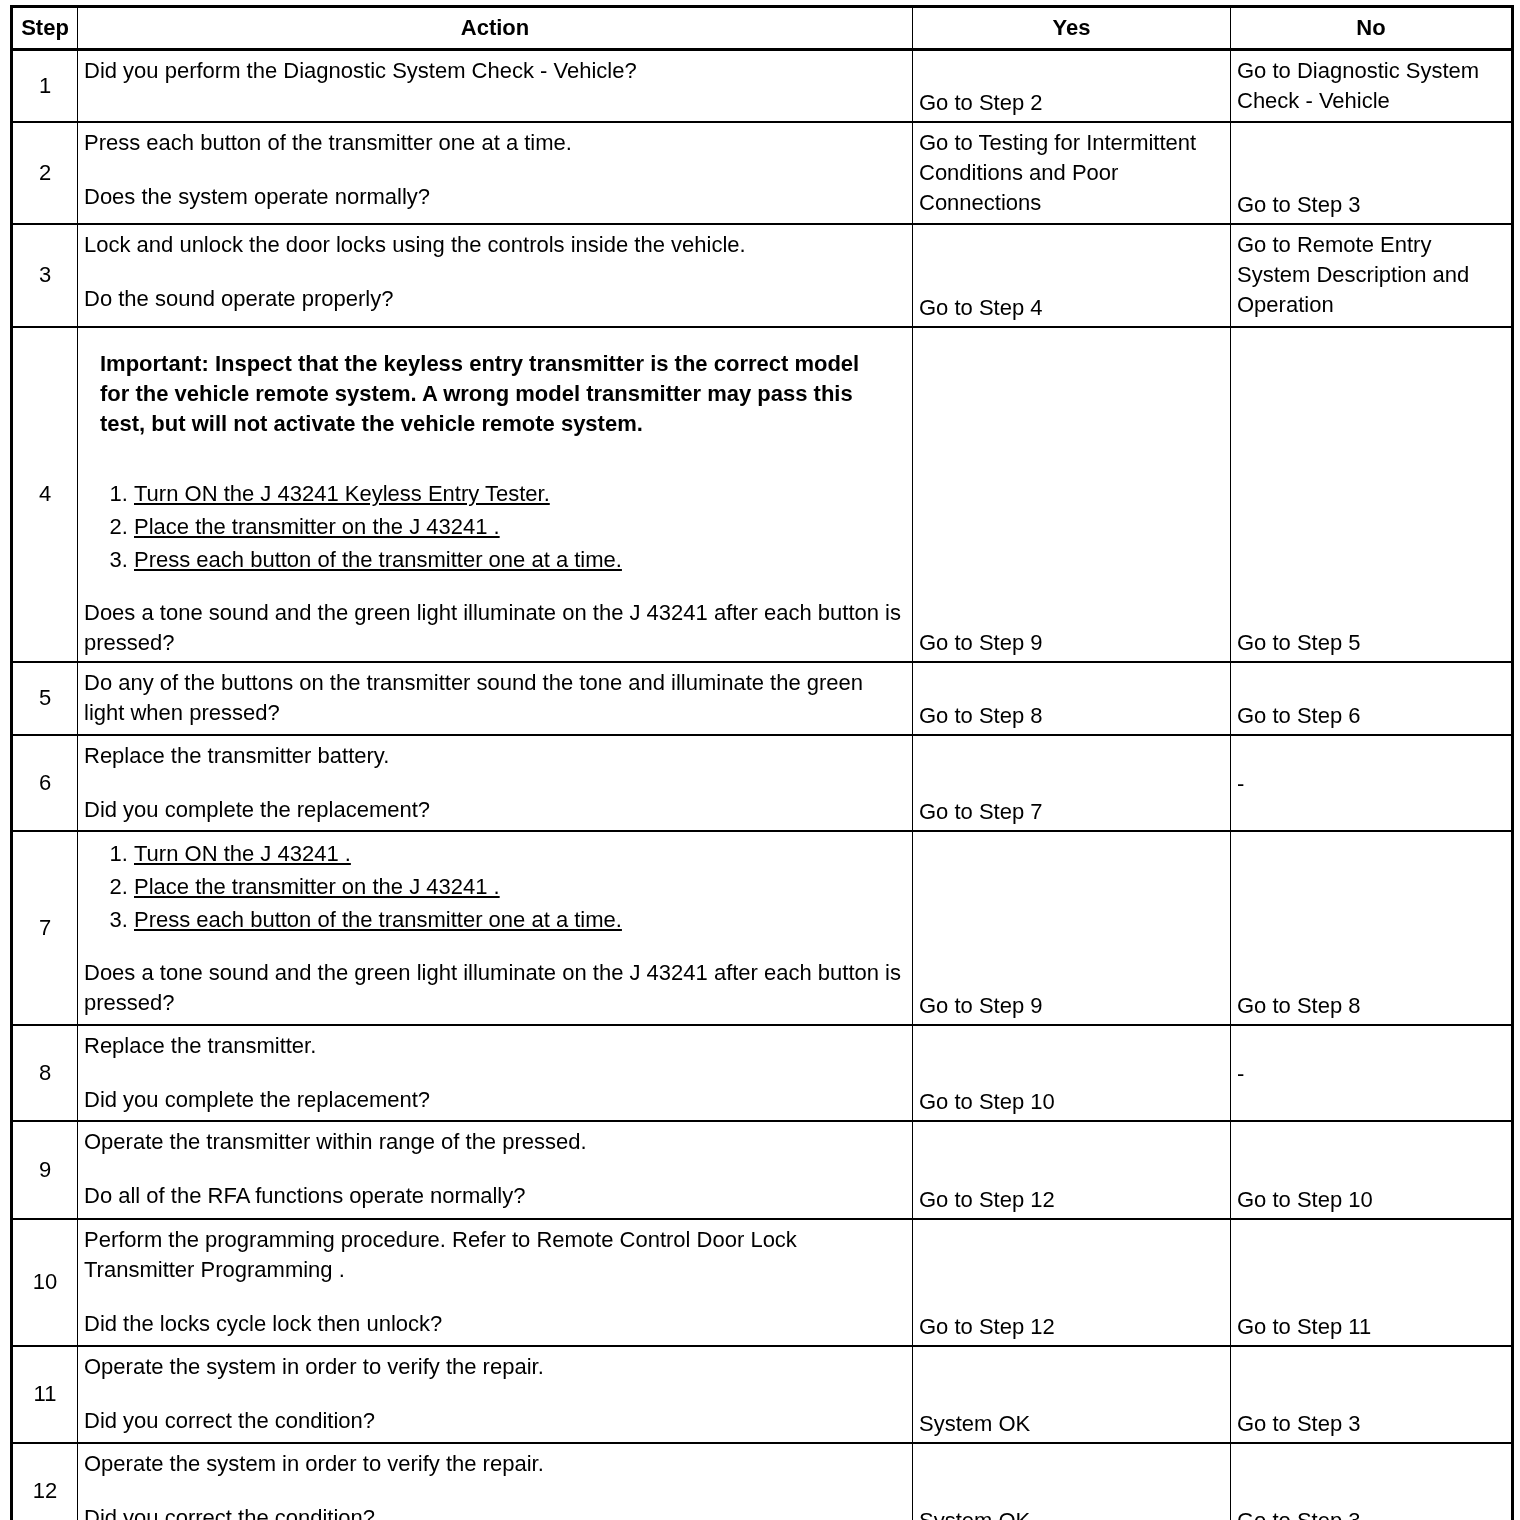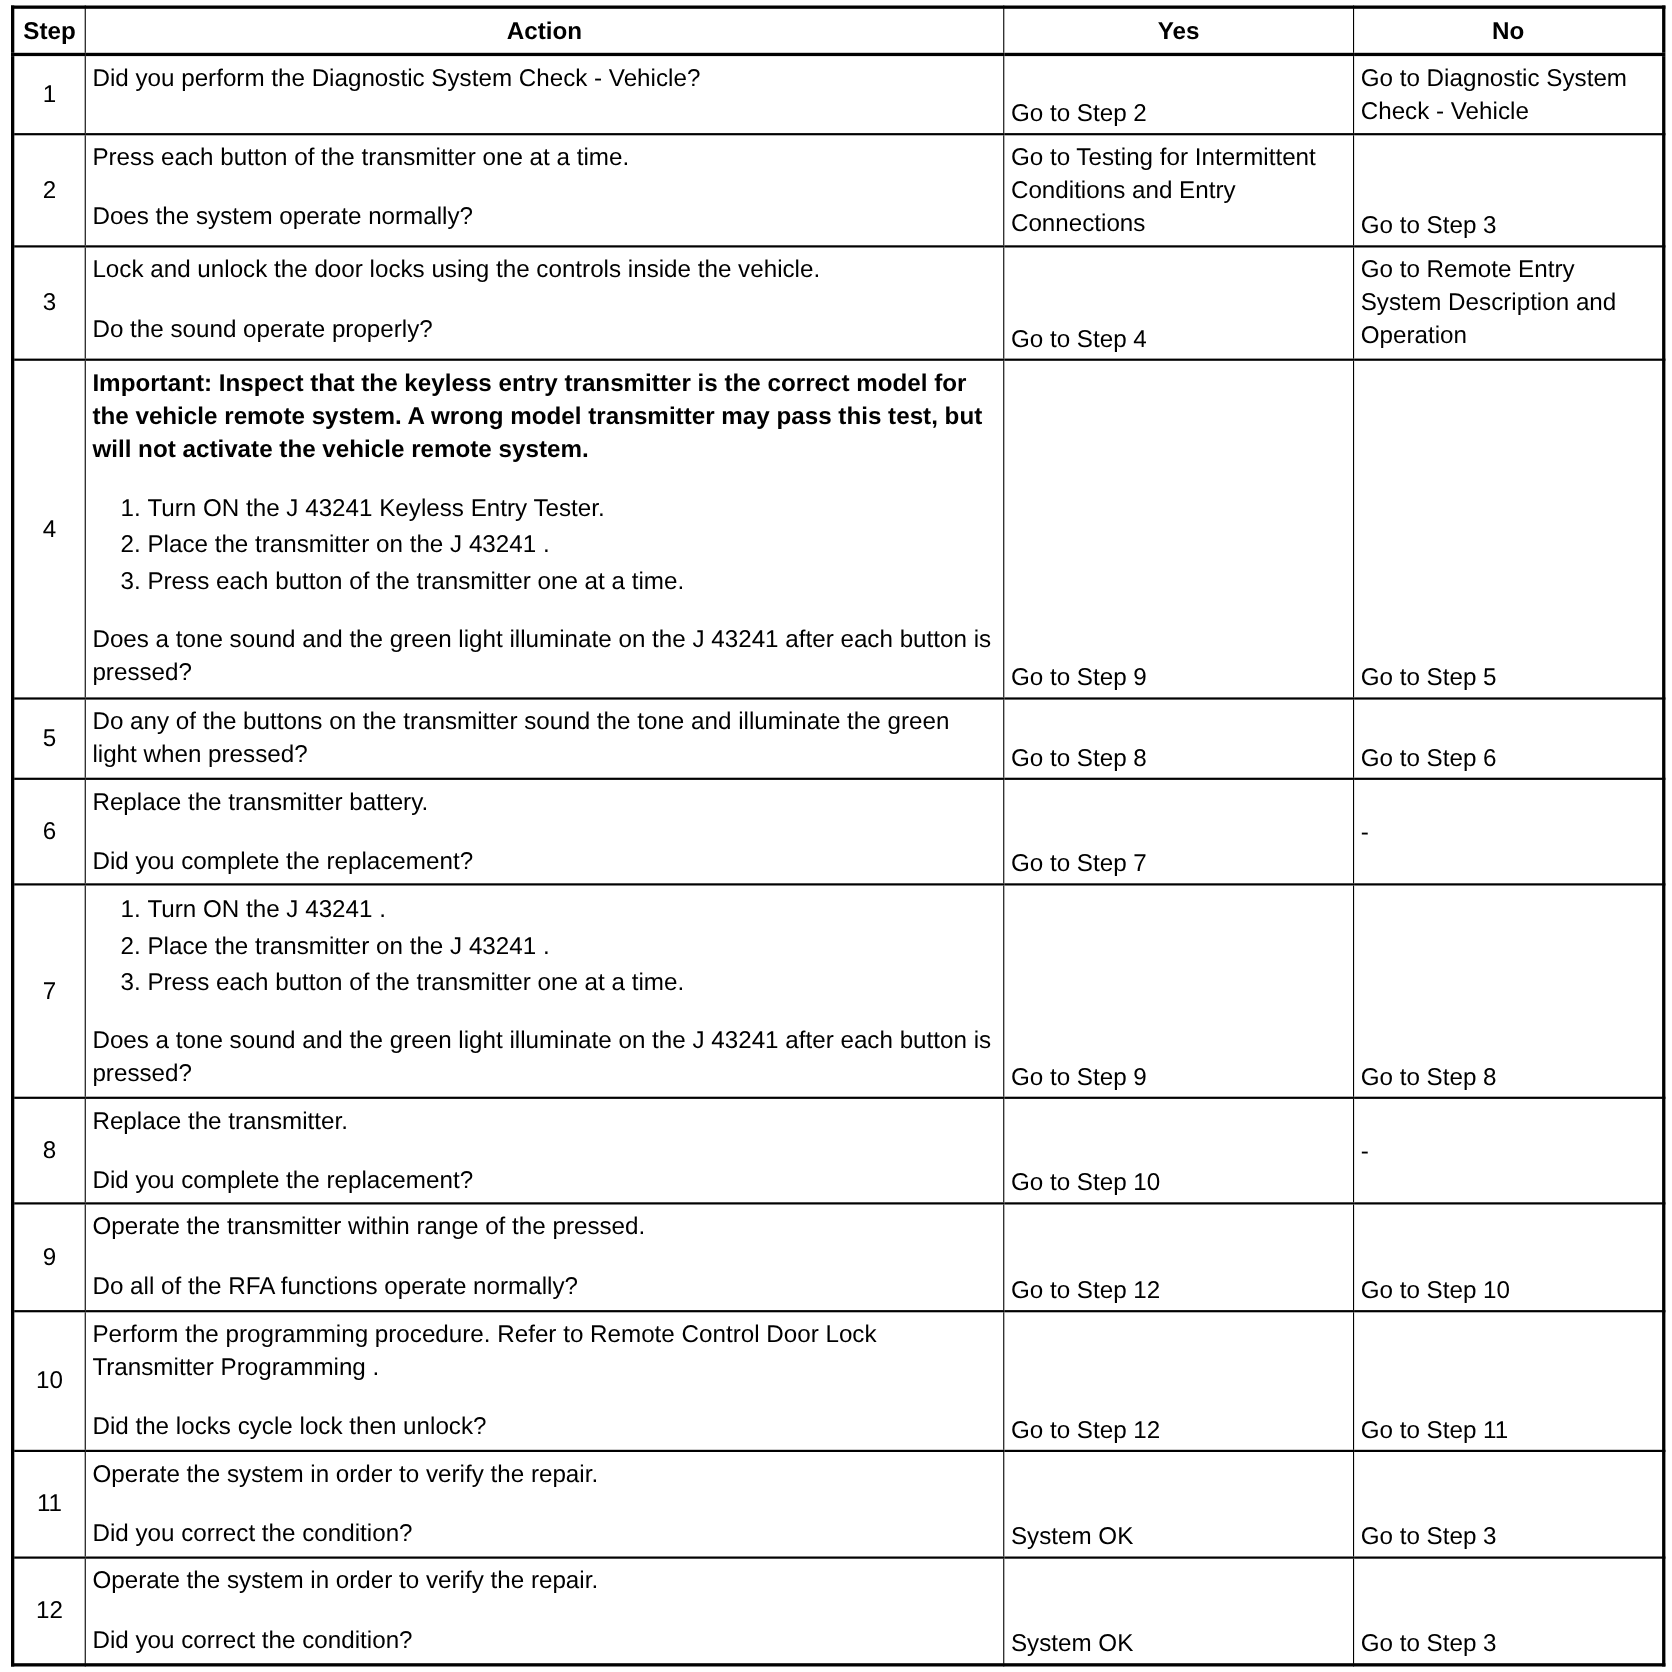--- a/index.html
+++ b/index.html
@@ -25,23 +25,23 @@
     border-top: 2px solid #000; border-bottom: 2px solid #000;
     padding: 5px 6px 3px 6px; vertical-align: top;
   }
   td.step { text-align: center; vertical-align: middle !important; padding: 0 !important; }
   td.yes, td.no { vertical-align: bottom !important; text-align: left; }
   td.left { text-align: left; }
   td.mid { vertical-align: middle !important; }
   td.topal { vertical-align: top !important; }
   .para { margin: 0; }
   .gap { height: 24px; }
-  .imp { font-weight: bold; margin: 0; }
+  .imp { font-weight: bold; margin: 16px; }
   ol.steps { margin: 0; padding: 0 0 0 50px; }
-  ol.steps li { line-height: 33px; padding-left: 0; }
+  ol.steps li { line-height: 33px; padding-left: 0; text-decoration: underline; }
 </style>
 </head>
 <body>
 
 <table id="diag-table">
   <colgroup>
       <col class="c-step">
       <col class="c-action">
       <col class="c-yes">
       <col class="c-no">
@@ -63,21 +63,21 @@
         <td class="yes">Go to Step 2</td>
         <td class="no left topal">Go to Diagnostic System Check - Vehicle</td>
       </tr>
       <tr style="height: 102px;">
         <td class="step">2</td>
         <td class="action">
           <p class="para">Press each button of the transmitter one at a time.</p>
           <div class="gap"></div>
           <p class="para">Does the system operate normally?</p>
         </td>
-        <td class="yes left topal">Go to Testing for Intermittent Conditions and Entry Connections</td>
+        <td class="yes left topal">Go to Testing for Intermittent Conditions and Poor Connections</td>
         <td class="no">Go to Step 3</td>
       </tr>
       <tr style="height: 103px;">
         <td class="step">3</td>
         <td class="action">
           <p class="para">Lock and unlock the door locks using the controls inside the vehicle.</p>
           <div class="gap"></div>
           <p class="para">Do the sound operate properly?</p>
         </td>
         <td class="yes">Go to Step 4</td>

